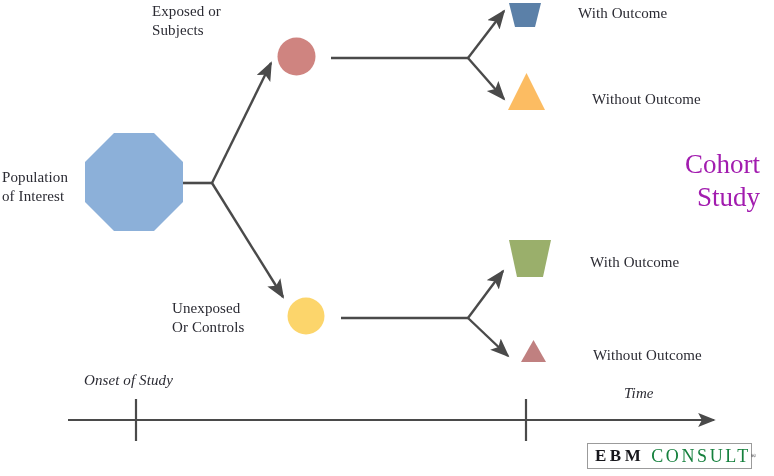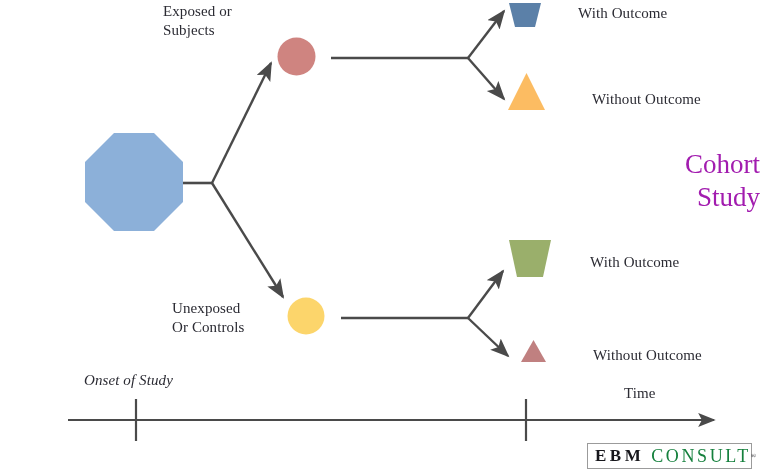--- a/index.html
+++ b/index.html
@@ -136,38 +136,40 @@
 
     <polygon points="509,3 541,3 535,27 515,27" fill="#5b80a8"></polygon>
 
     <polygon points="526.5,73 545,110 508,110" fill="#fcbc62"></polygon>
 
     <polygon points="509,240 551,240 543,277 517,277" fill="#9aaf6b"></polygon>
 
     <polygon points="533.5,340 546,362 521,362" fill="#c08080"></polygon>
   </svg>
 
+  <div class="lbl" style="left:2px; top:168px; width:80px;">Population
+of Interest</div>
 
-  <div class="lbl" style="left:163px; top:2px; width:106px;">Exposed or
+  <div class="lbl" style="left:152px; top:2px; width:106px;">Exposed or
 Subjects</div>
 
   <div class="lbl" style="left:172px; top:299px; width:110px;">Unexposed
 Or Controls</div>
 
   <div class="lbl" style="left:578px; top:4px;">With Outcome</div>
 
   <div class="lbl" style="left:592px; top:90px;">Without Outcome</div>
 
   <div class="lbl" style="left:590px; top:253px;">With Outcome</div>
 
   <div class="lbl" style="left:593px; top:346px;">Without Outcome</div>
 
   <div class="lbl" style="left:84px; top:371px;font-style:italic;">Onset of Study</div>
 
-  <div class="lbl" style="left:624px; top:384px;">Time</div>
+  <div class="lbl" style="left:624px; top:384px;font-style:italic;">Time</div>
 
   <div id="study-title">Cohort
 Study</div>
 
   <div id="logo-box">
     <span id="logo-ebm">EBM</span>
     <span id="logo-sep"></span>
     <span id="logo-consult">CONSULT</span>
       <span id="logo-reg">®</span>
   </div>

